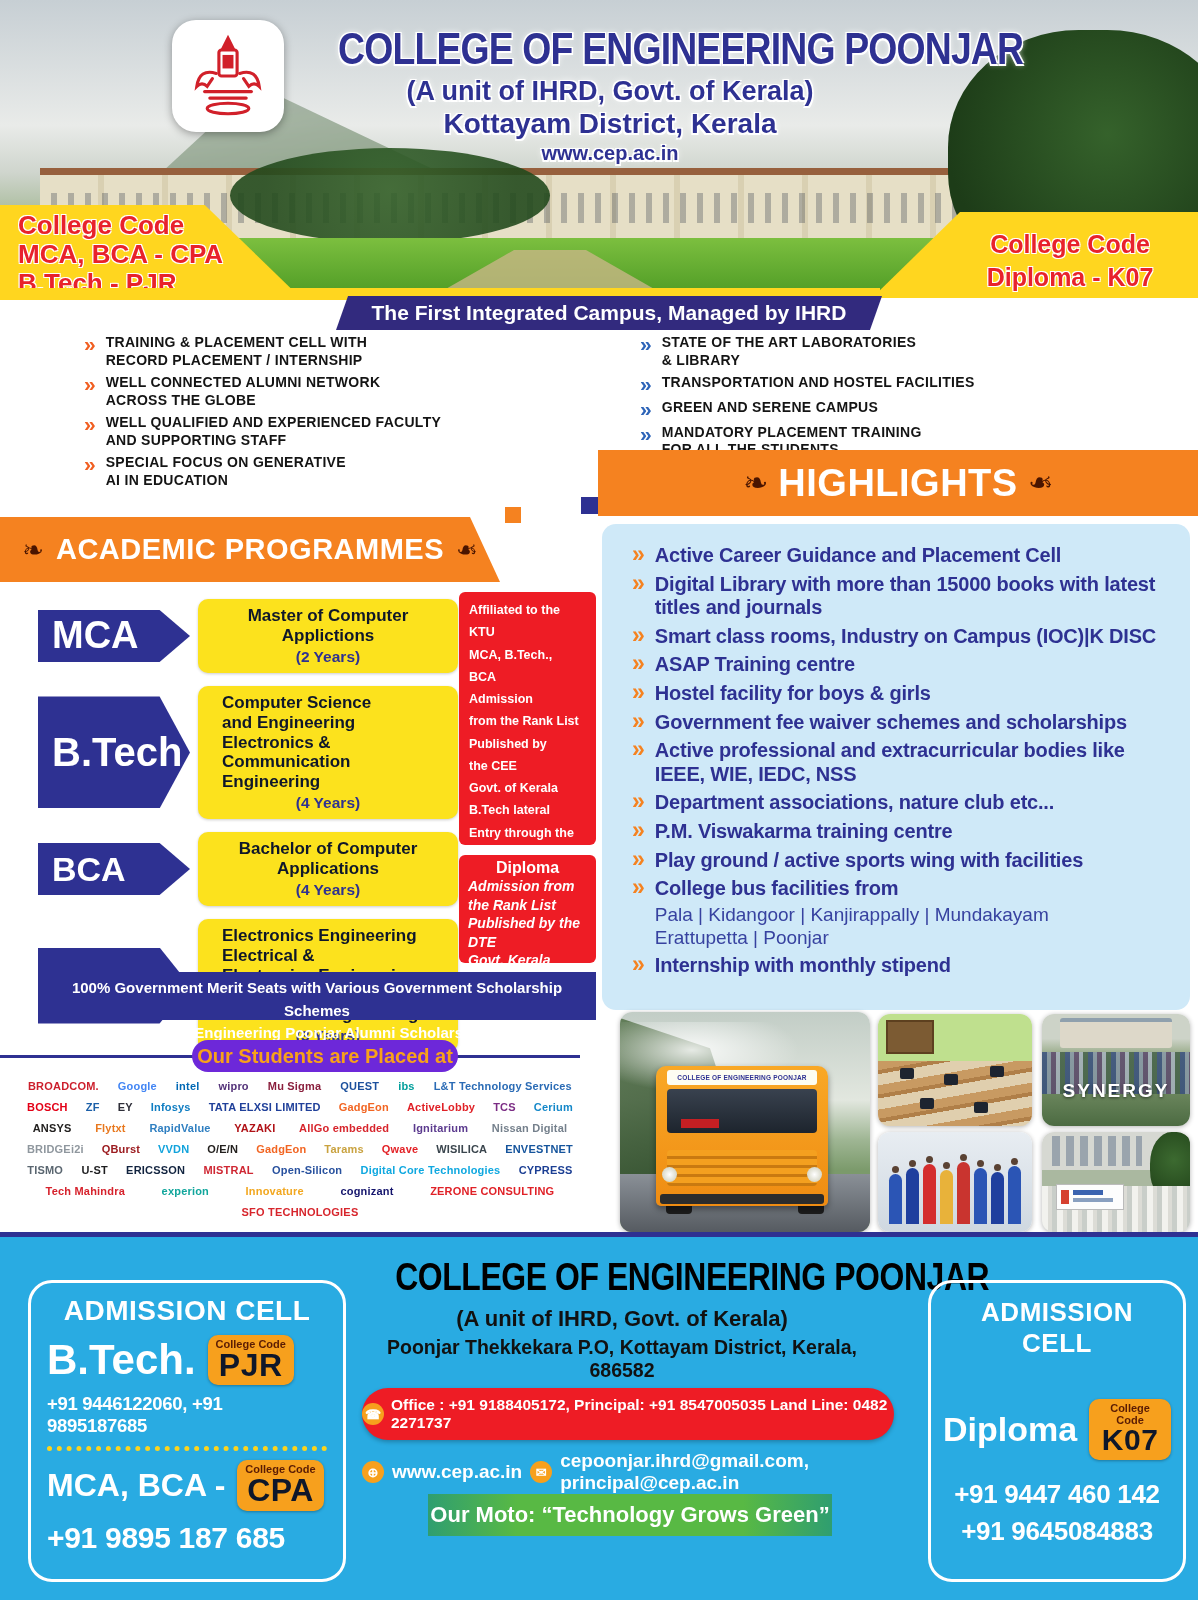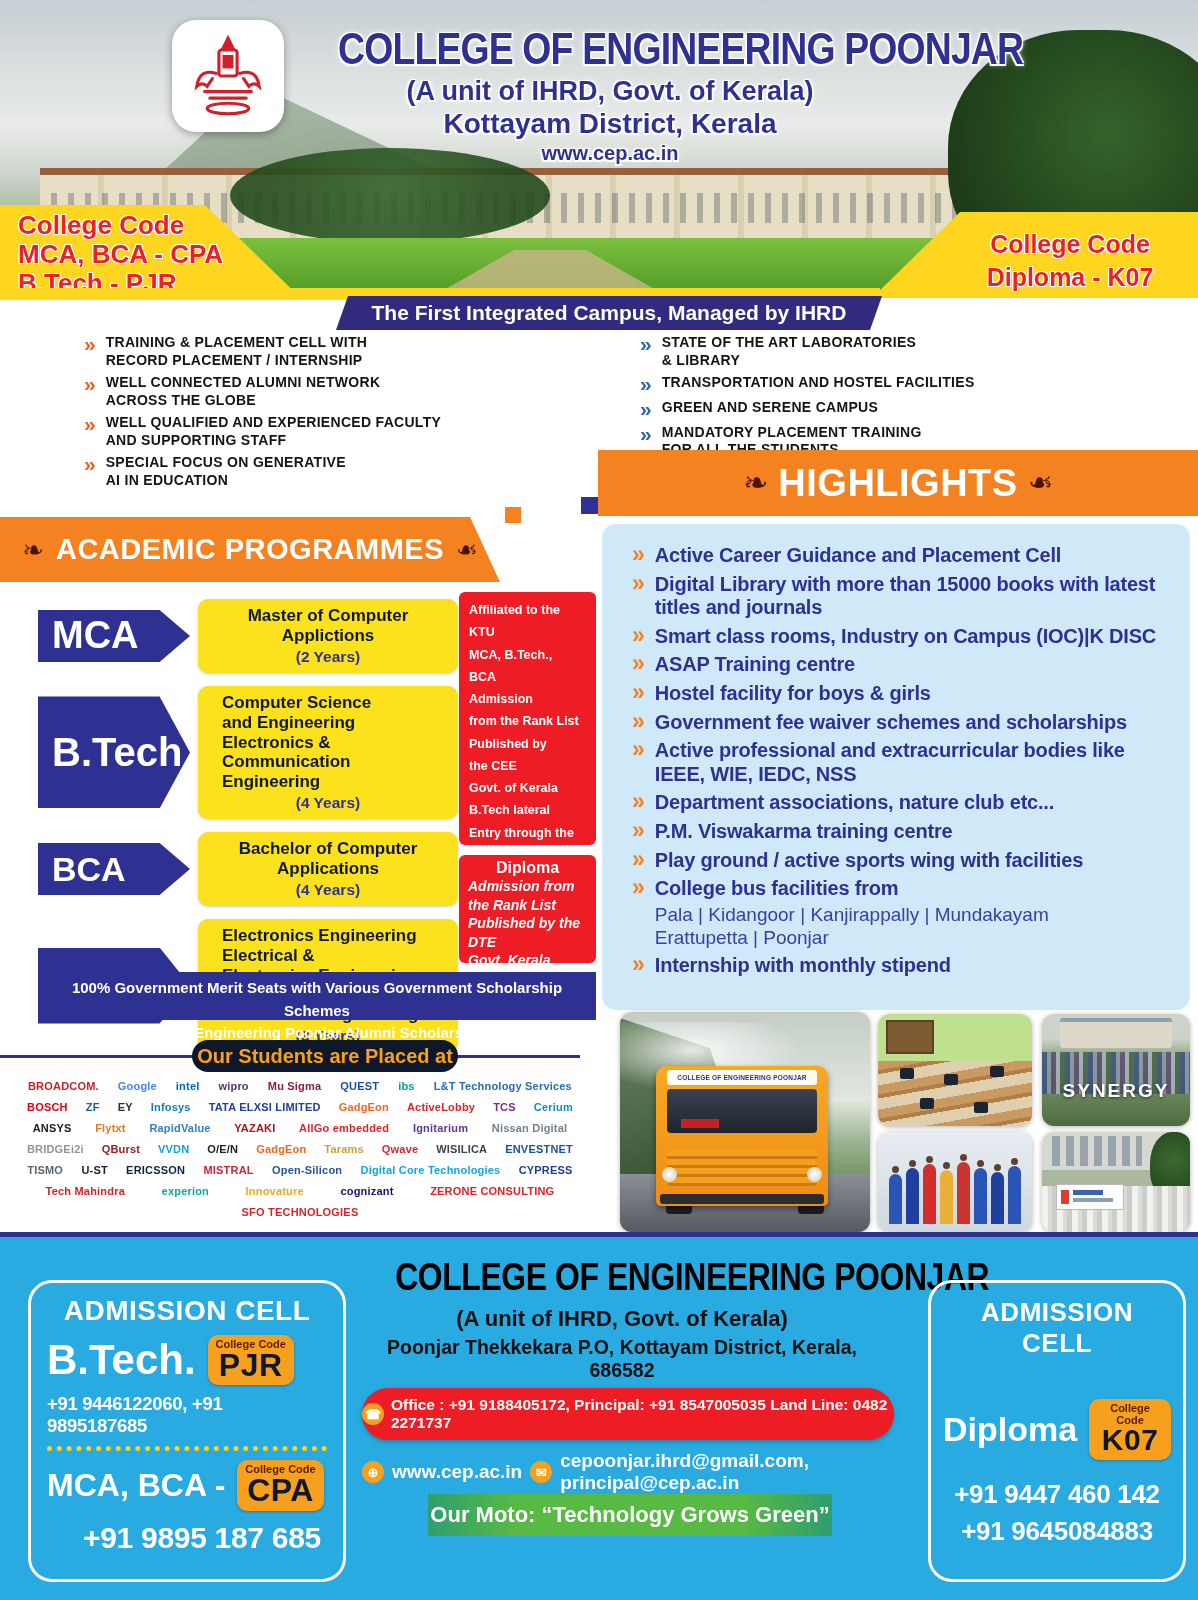--- a/index.html
+++ b/index.html
@@ -76,21 +76,21 @@
   .hl-bar .flourish{font-size:30px;}
   .hl-panel{left:602px;top:524px;width:588px;height:486px;background:#cfe9f8;border-radius:14px;padding:20px 16px 10px 30px;box-sizing:border-box;overflow:hidden;}
   .hl-item{display:flex;gap:10px;margin-bottom:5px;}
   .hl-item .chev{font-size:23px;color:#f58220;margin-top:0;}
   .hl-text{font-size:20px;font-weight:bold;color:#2e3192;line-height:1.18;letter-spacing:-.2px;}
   .hl-sub{font-size:19px;font-weight:500;color:#3742a0;line-height:1.22;margin-top:2px;}
   .hl-sub:empty{display:none;}
 
   
   .pl-line{left:0;top:1055px;width:580px;height:3px;background:#2e3192;}
-  .pl-pill{left:192px;top:1040px;width:266px;height:32px;background:#0f172a;border-radius:18px;color:#f7a11a;font-size:20px;font-weight:bold;text-align:center;line-height:32px;}
+  .pl-pill{left:192px;top:1040px;width:266px;height:32px;background:#6d28d9;border-radius:18px;color:#f7a11a;font-size:20px;font-weight:bold;text-align:center;line-height:32px;}
   .pl-logos{left:24px;top:1080px;width:552px;display:flex;flex-wrap:wrap;gap:9px 15px;justify-content:space-evenly;align-items:center;}
   .logo-txt{font-size:11px;font-weight:bold;white-space:nowrap;letter-spacing:.2px;}
 
   
   .photo{border-radius:12px;overflow:hidden;box-shadow:0 1px 5px rgba(0,0,0,.3);}
   .p-bus{left:620px;top:1012px;width:250px;height:220px;background:linear-gradient(180deg,#c2cdc6,#e2e7df 40%,#9fb694 58%,#7b9a6b 72%);}
   .bus-mtn{position:absolute;left:-18px;top:0;width:150px;height:165px;background:linear-gradient(160deg,#5d7a52,#2e4a2b);clip-path:polygon(0 0,72% 22%,100% 100%,0 100%);opacity:.92;}
   .bus-mist{position:absolute;left:0;top:10px;width:180px;height:70px;background:radial-gradient(ellipse at 40% 40%,rgba(255,255,255,.85),rgba(255,255,255,0) 70%);}
   .bus-road{position:absolute;left:0;bottom:0;width:100%;height:58px;background:linear-gradient(180deg,#8a9097,#565b61);}
   .bus-body{position:absolute;left:36px;top:54px;width:172px;height:140px;background:linear-gradient(180deg,#f9a826,#ef8c12);border-radius:10px 10px 5px 5px;box-shadow:0 3px 6px rgba(0,0,0,.4);}
@@ -588,21 +588,21 @@
     </div>
     <div class="adm-phones" style="font-size:18.5px;margin-top:8px;">+91 9446122060, +91 9895187685</div>
     <div class="dotted"></div>
     <div class="adm-row">
       <span class="prog-big" style="font-size:32px;">MCA, BCA -</span>
       <span class="code-badge">
         <span class="cb-label" style="display:block;">College Code</span>
         <span class="cb-code" style="display:block;">CPA</span>
       </span>
     </div>
-    <div class="adm-phones" style="font-size:30px;margin-top:10px;margin-left:36px;">+91 9895 187 685</div>
+    <div class="adm-phones" style="font-size:30px;margin-top:10px;">+91 9895 187 685</div>
   </div>
 
   <div class="abs f-title">COLLEGE OF ENGINEERING POONJAR</div>
   <div class="abs f-sub">(A unit of IHRD, Govt. of Kerala)</div>
   <div class="abs f-addr">Poonjar Thekkekara P.O, Kottayam District, Kerala, 686582</div>
   <div class="abs f-pill">
     <span class="circ-ic" style="background:#f7a01d;">☎</span>
     <span>Office : +91 9188405172, Principal: +91 8547005035 Land Line: 0482 2271737</span>
   </div>
   <div class="abs f-web">

